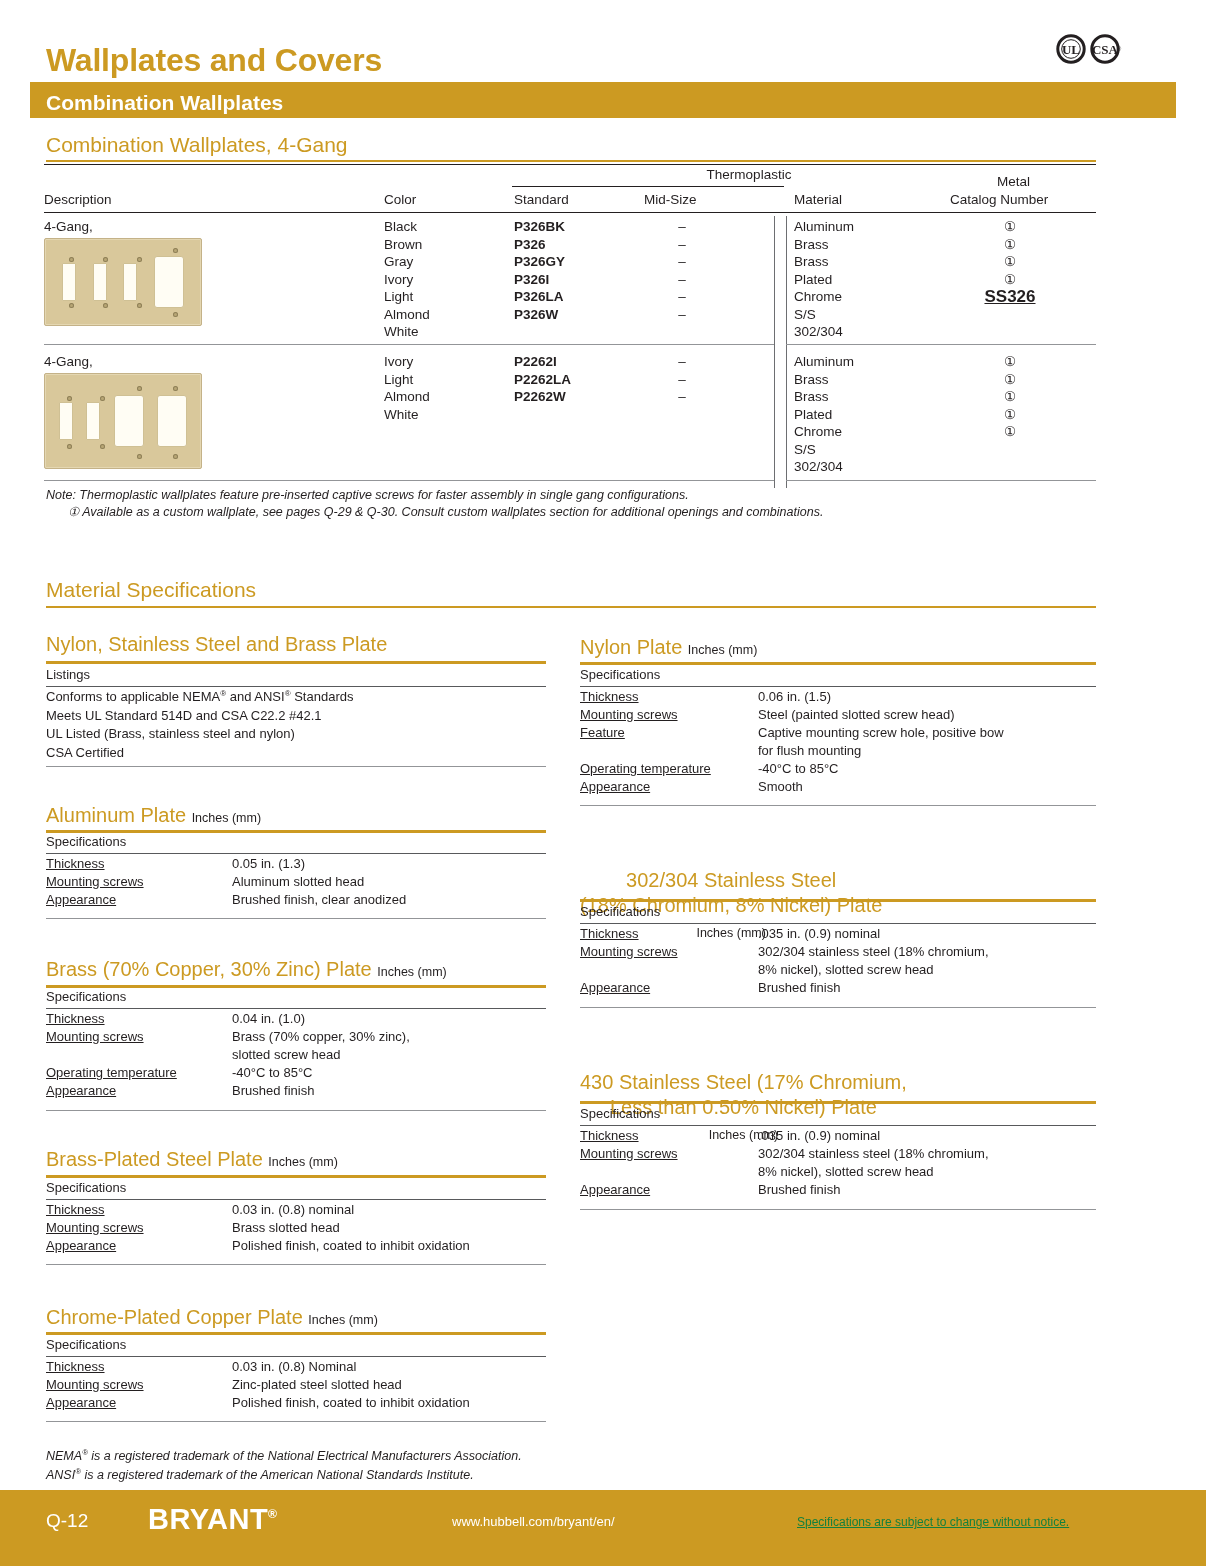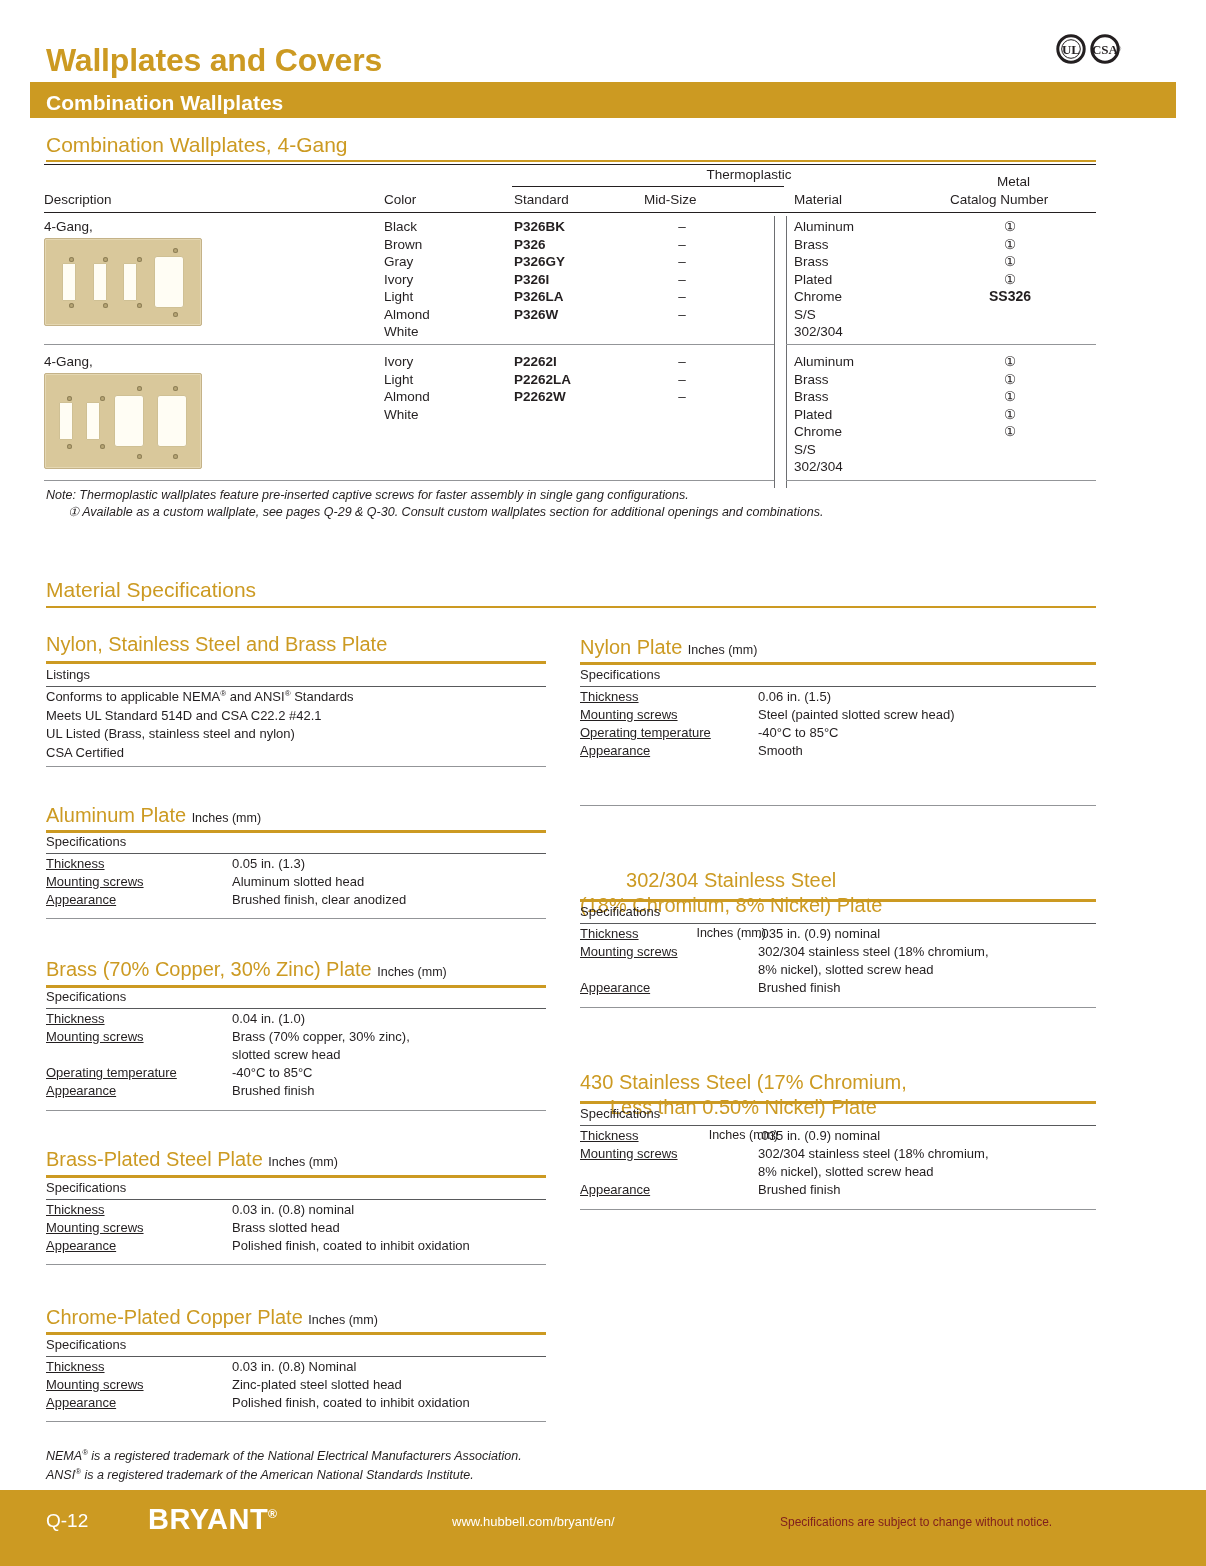--- a/index.html
+++ b/index.html
@@ -72,21 +72,21 @@
   .vrule { position: absolute; width: 1px; background: #6d6e71; }
   .hrule-thin { position: absolute; height: 1px; background: #939598; }
 
   .prow { position: absolute; font-size: 13.5px; line-height: 17.5px; }
   .prow .desc  { position: absolute; left: 0; }
   .prow .colors{ position: absolute; left: 340px; }
   .prow .stds  { position: absolute; left: 470px; font-weight: bold; }
   .prow .mids  { position: absolute; left: 630px; text-align: center; width: 16px; }
   .prow .mats  { position: absolute; left: 750px; }
   .prow .cats  { position: absolute; left: 930px; text-align: center; width: 72px; }
-  .prow .cats .bold { font-weight: bold; font-size: 14px; }
+  .prow .cats .bold { font-weight: bold; font-size: 17px; text-decoration: underline; }
 
   
   .plate {
     position: relative; background: #d9c89b;
     border: 1px solid #c4b288; border-radius: 2px;
     display: flex; align-items: center; justify-content: space-evenly;
     box-shadow: inset 0 0 0 1px #e4d7b2;
   }
   .plate .slot-tog {
     width: 14px; height: 38px; background: #fffdf4; border: 1px solid #cfc094;
@@ -139,22 +139,22 @@
     position: absolute; left: 148px; top: 1503px;
     font-size: 29px; font-weight: bold; color: #ffffff;
     letter-spacing: 0.5px; font-stretch: condensed;
   }
   .footer-logo sup { font-size: 0.42em; }
   .footer-url {
     position: absolute; left: 452px; top: 1514px;
     font-size: 13px; color: #ffffff;
   }
   .footer-note {
-    position: absolute; left: 780px; top: 1515px;
-    font-size: 12px; color: #7f1d1d;
+    position: absolute; left: 797px; top: 1515px;
+    font-size: 12px; color: #15803d; text-decoration: underline;
   }
 </style>
 </head>
 <body>
 
 <div class="page">
 
   <div class="page-title">Wallplates and Covers</div>
 
   <div class="cert-logos">
@@ -450,20 +450,25 @@
   <div class="spec-subrule" style="left:580px; top:686px; width:516px;"></div>
   <div class="spec-row" style="left:580px; top:688px; width:516px;">
     <div style="position:relative;height:18px;">
       <span class="k">Thickness</span>
       <span class="v" style="left:178px;">0.06 in. (1.5)</span>
     </div>
     <div style="position:relative;height:18px;">
       <span class="k">Mounting screws</span>
       <span class="v" style="left:178px;">Steel (painted slotted screw head)</span>
     </div>
+    <div style="position:relative;height:36px;">
+      <span class="k">Feature</span>
+      <span class="v" style="left:178px; white-space:pre-line;">Captive mounting screw hole, positive bow
+for flush mounting</span>
+    </div>
     <div style="position:relative;height:18px;">
       <span class="k">Operating temperature</span>
       <span class="v" style="left:178px;">-40°C to 85°C</span>
     </div>
     <div style="position:relative;height:18px;">
       <span class="k">Appearance</span>
       <span class="v" style="left:178px;">Smooth</span>
     </div>
   </div>
   <div class="spec-botrule" style="left:580px; top:805px; width:516px;"></div>

